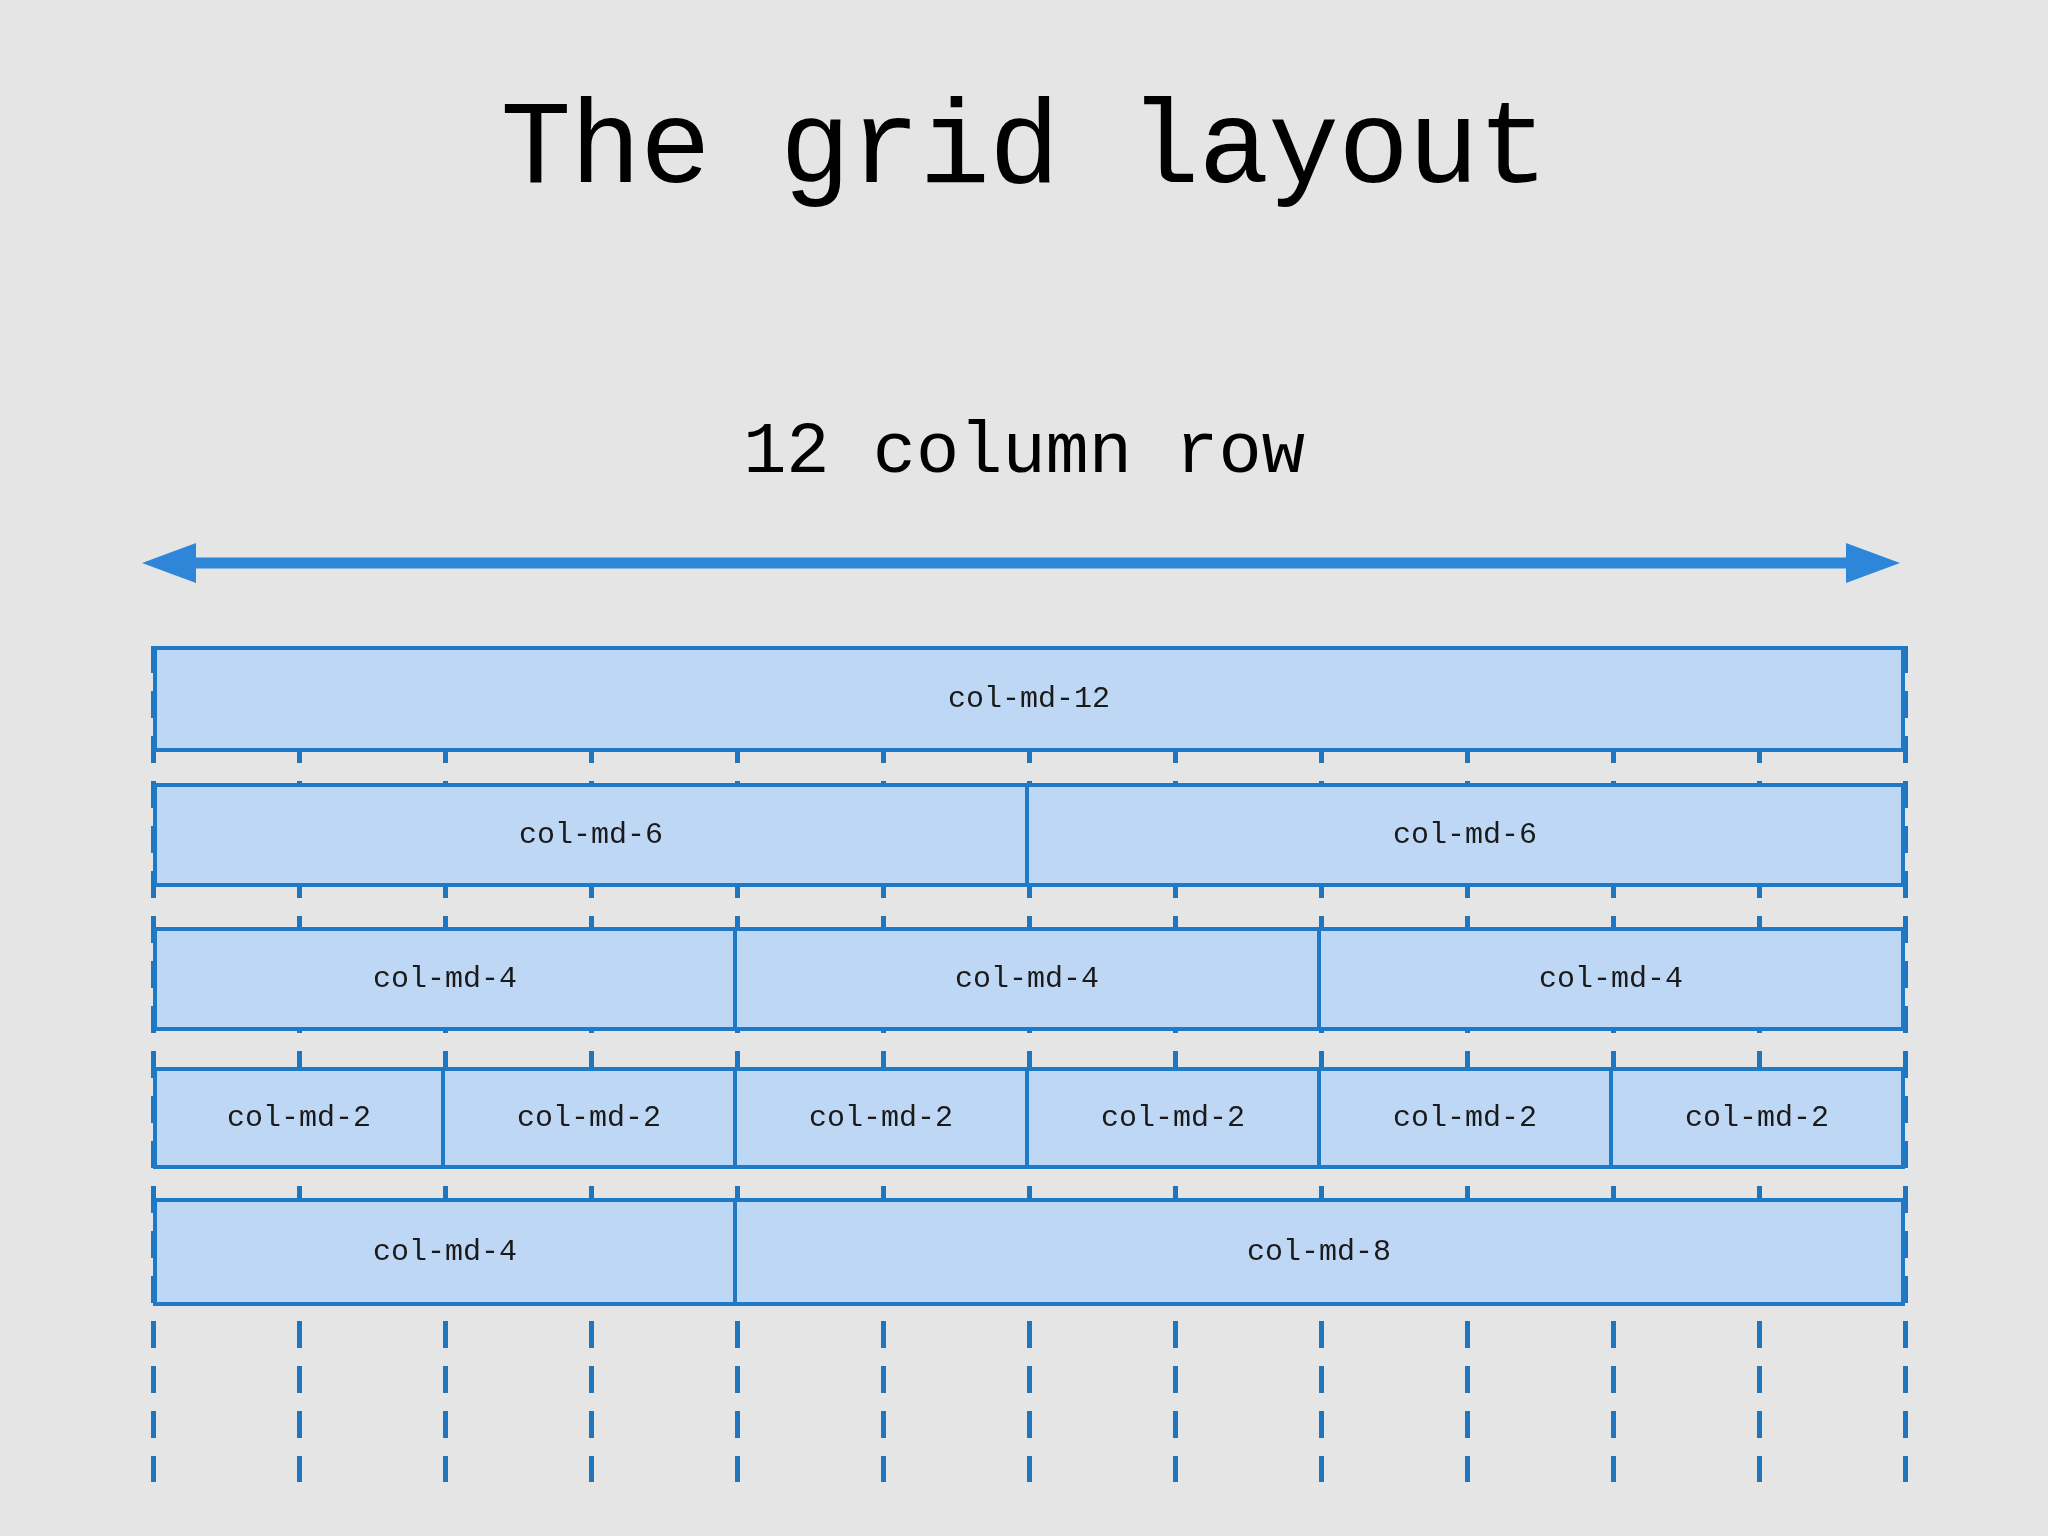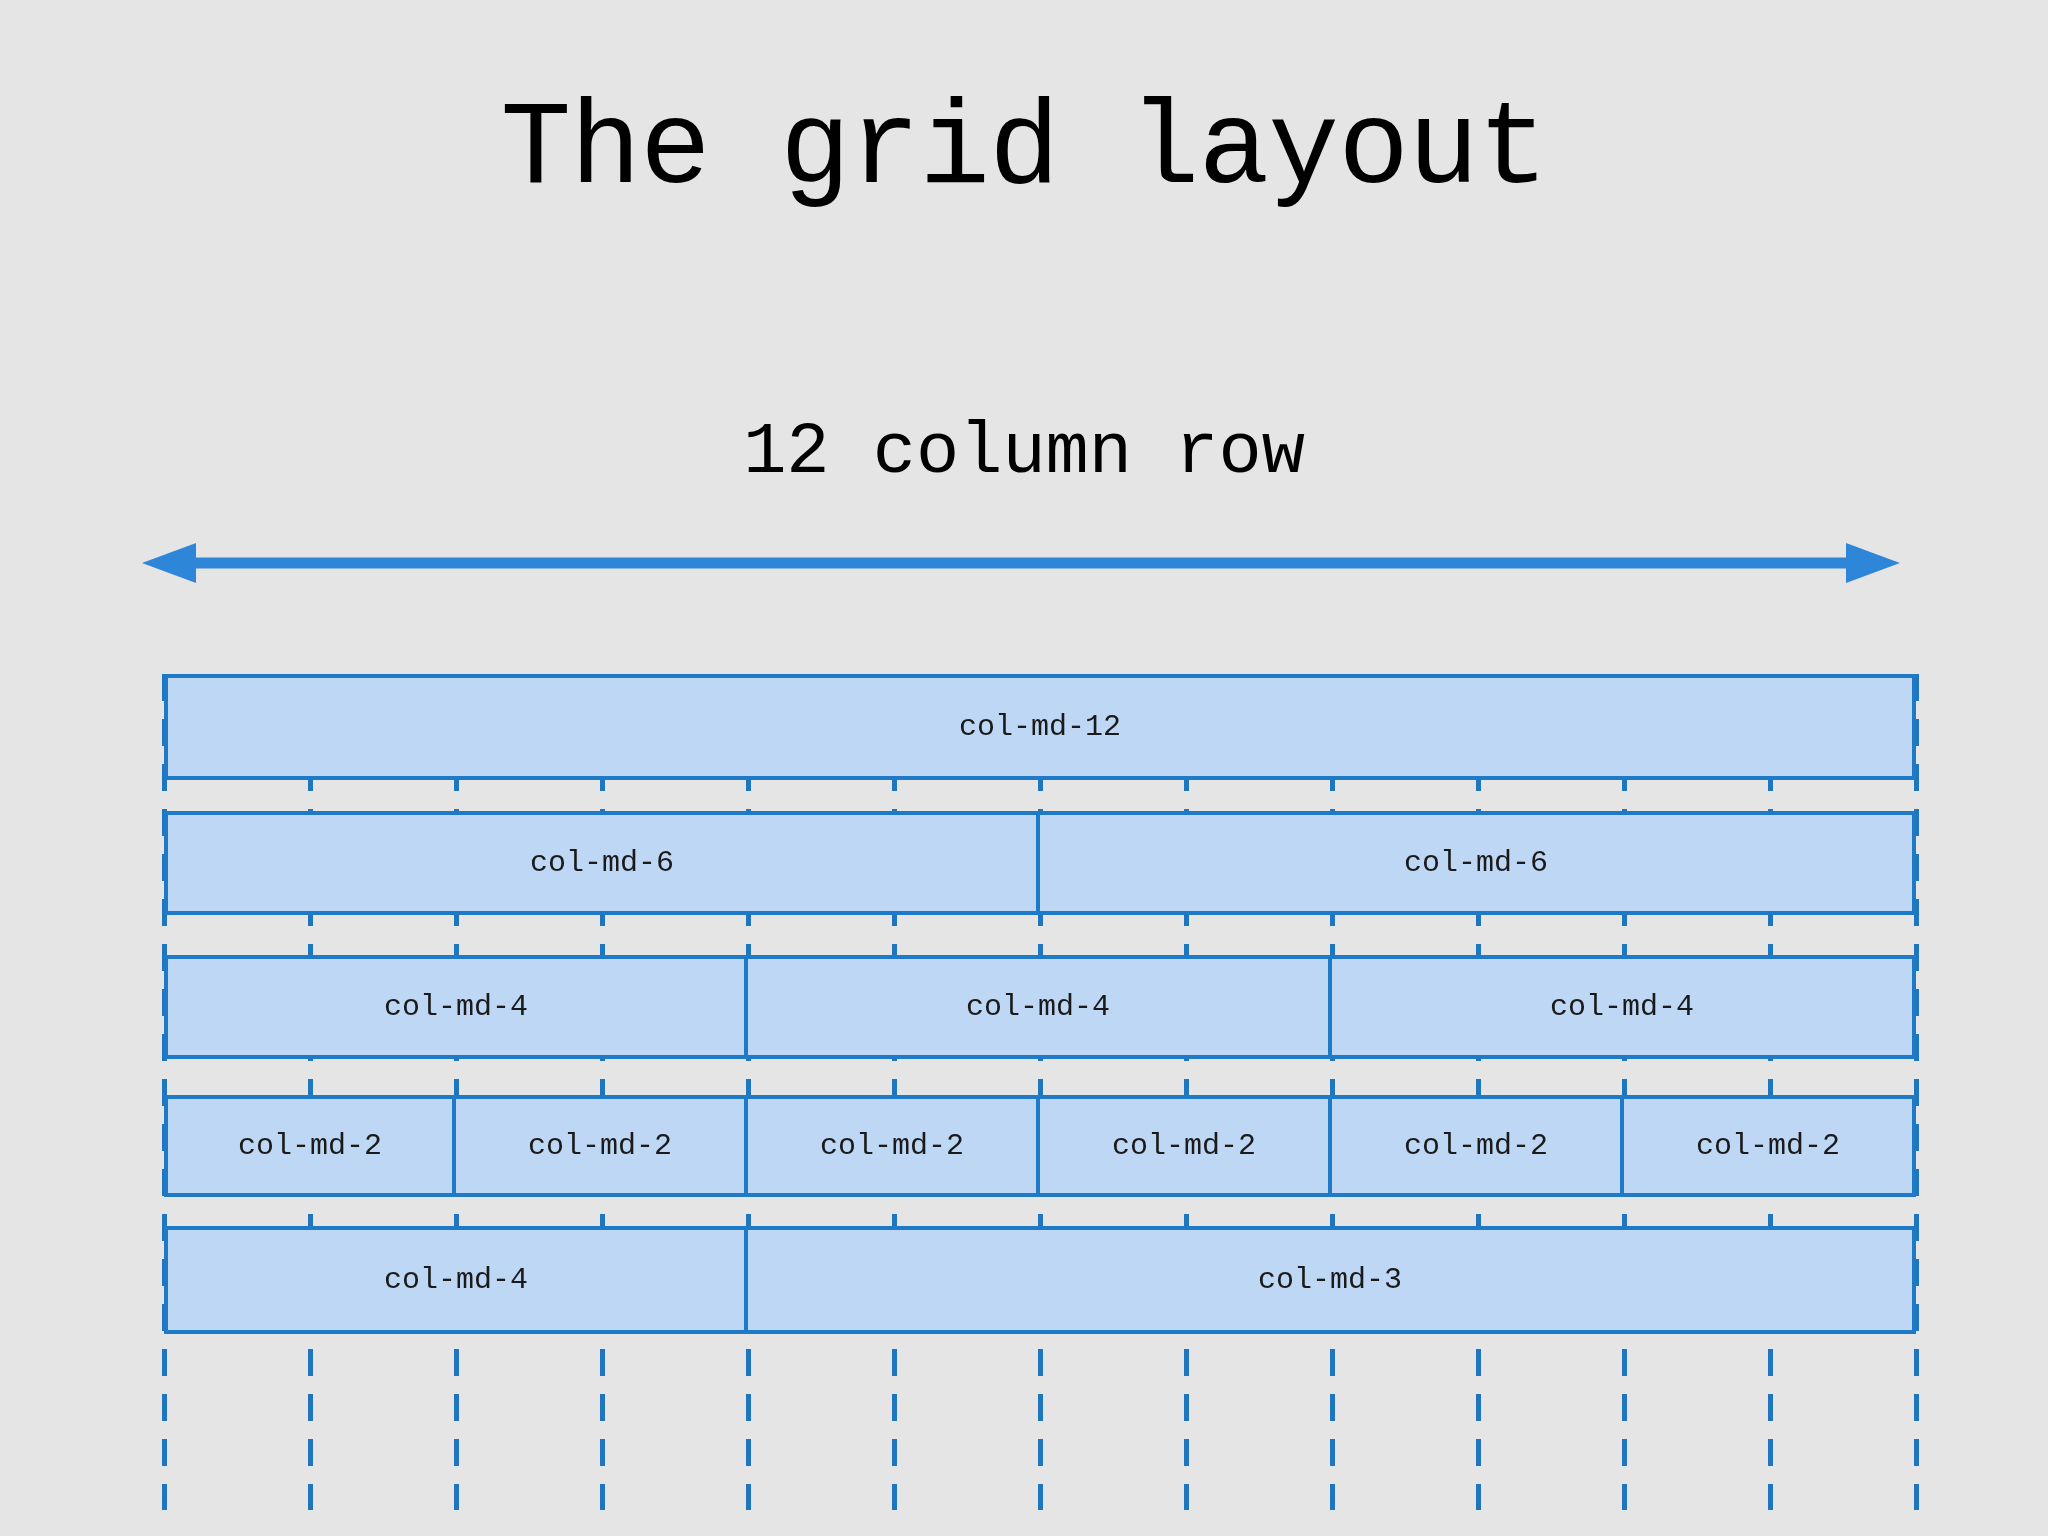--- a/index.html
+++ b/index.html
@@ -36,22 +36,22 @@
     font-weight:400;
     color:var(--heading);
   }
   .arrow-wrap{
     position:absolute;
     left:140px;top:541px;
     width:1762px;height:44px;
   }
   .grid{
     position:absolute;
-    left:164px;top:646px;
-    width:1752px;height:838px;margin-top:28px;
+    left:153px;top:646px;
+    width:1752px;height:838px;
   }
   .dash-line{
     position:absolute;
     top:0;
     width:5px;height:836px;
     background:repeating-linear-gradient(180deg,
       var(--dash) 0px, var(--dash) 27px,
       transparent 27px, transparent 45px);
   }
   .cell{
@@ -131,17 +131,17 @@
       <div class="cell" style="left: 1164px; width: 296px; top: 421px; height: 102px;">
         <span class="cell-label">col-md-2</span>
       </div>
       <div class="cell" style="left: 1456px; width: 296px; top: 421px; height: 102px;">
         <span class="cell-label">col-md-2</span>
       </div>
       <div class="cell" style="left: 0px; width: 584px; top: 552px; height: 108px;">
         <span class="cell-label">col-md-4</span>
       </div>
       <div class="cell" style="left: 580px; width: 1172px; top: 552px; height: 108px;">
-        <span class="cell-label">col-md-3</span>
+        <span class="cell-label">col-md-8</span>
       </div>
     </div>
 
 </div>
 
 </body></html>

